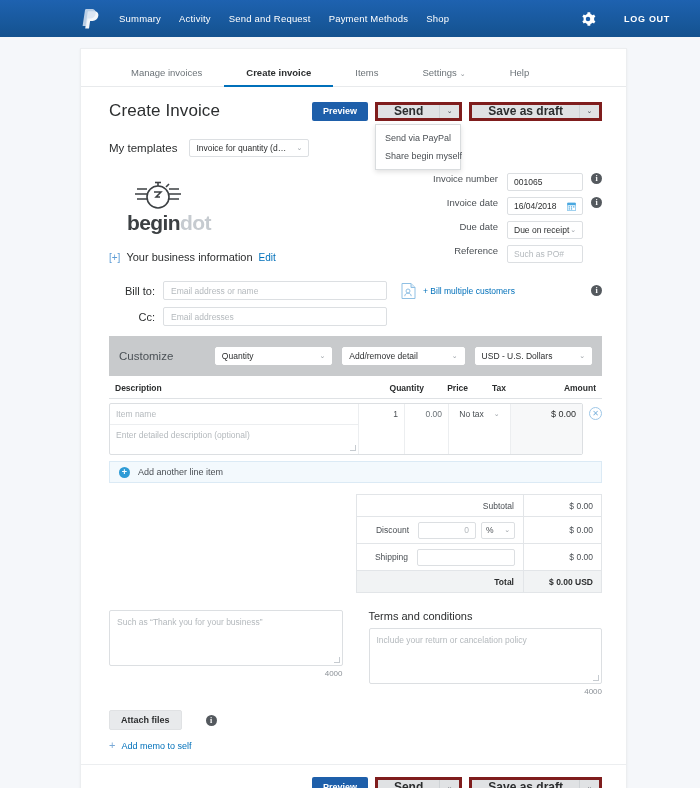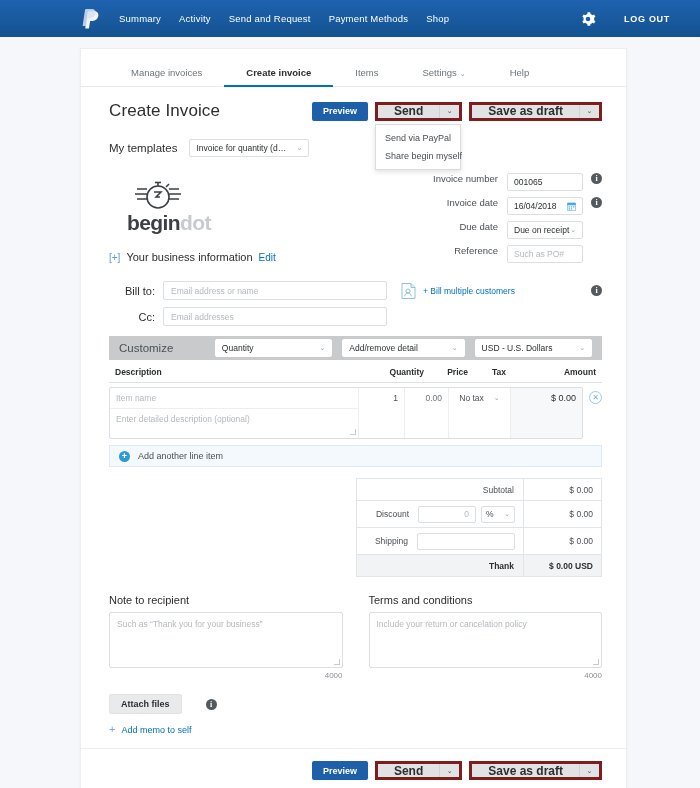--- a/index.html
+++ b/index.html
@@ -161,21 +161,21 @@
     width: 224px; height: 19px; border: 1px solid #dcdfe2; background: #fff;
     border-radius: 2px; font-size: 8.5px; color: #b4b9bd;
     display: flex; align-items: center; padding: 0 7px;
   }
   .billmulti { display: flex; align-items: center; gap: 7px; margin-left: 14px; }
   .billmulti .lnk { font-size: 8.5px; color: #0070ba; cursor: pointer; white-space: nowrap; }
 
   
   .customize {
     margin: 10px 24px 0 28px;
-    background: #c8cacc; height: 24px;
+    background: #c8cacc; height: 40px;
     display: flex; align-items: center; padding: 0 10px; gap: 10px;
   }
   .customize .ct { font-size: 11.5px; color: #4b5156; width: 88px; }
   .customize .sel { height: 18px; background: #fff; border-color: #fff; }
 
   
   .items { margin: 0 24px 0 28px; }
   .items-head {
     display: flex; align-items: center;
     border-bottom: 1px solid #dfe2e5;
@@ -553,29 +553,28 @@
         <div class="trow tall">
           <span class="t-label">Shipping</span>
           <span class="t-mid">
             <span class="t-input" style="width:98px;">
               <span></span>
             </span>
           </span>
           <span class="t-amt">$ 0.00</span>
         </div>
         <div class="trow total-row">
-          <span class="t-label bold">Thank</span>
+          <span class="t-label bold">Total</span>
           <span class="t-amt">$ 0.00 USD</span>
         </div>
       </div>
     </div>
 
     <div class="notes">
       <div class="note-col">
-        <div class="note-title">Note to recipient</div>
         <div class="ta">
           <span>Such as “Thank you for your business”</span>
           <span class="resize-grip"></span>
         </div>
         <div class="counter">4000</div>
       </div>
       <div class="note-col">
         <div class="note-title">Terms and conditions</div>
         <div class="ta">
           <span>Include your return or cancelation policy</span>

